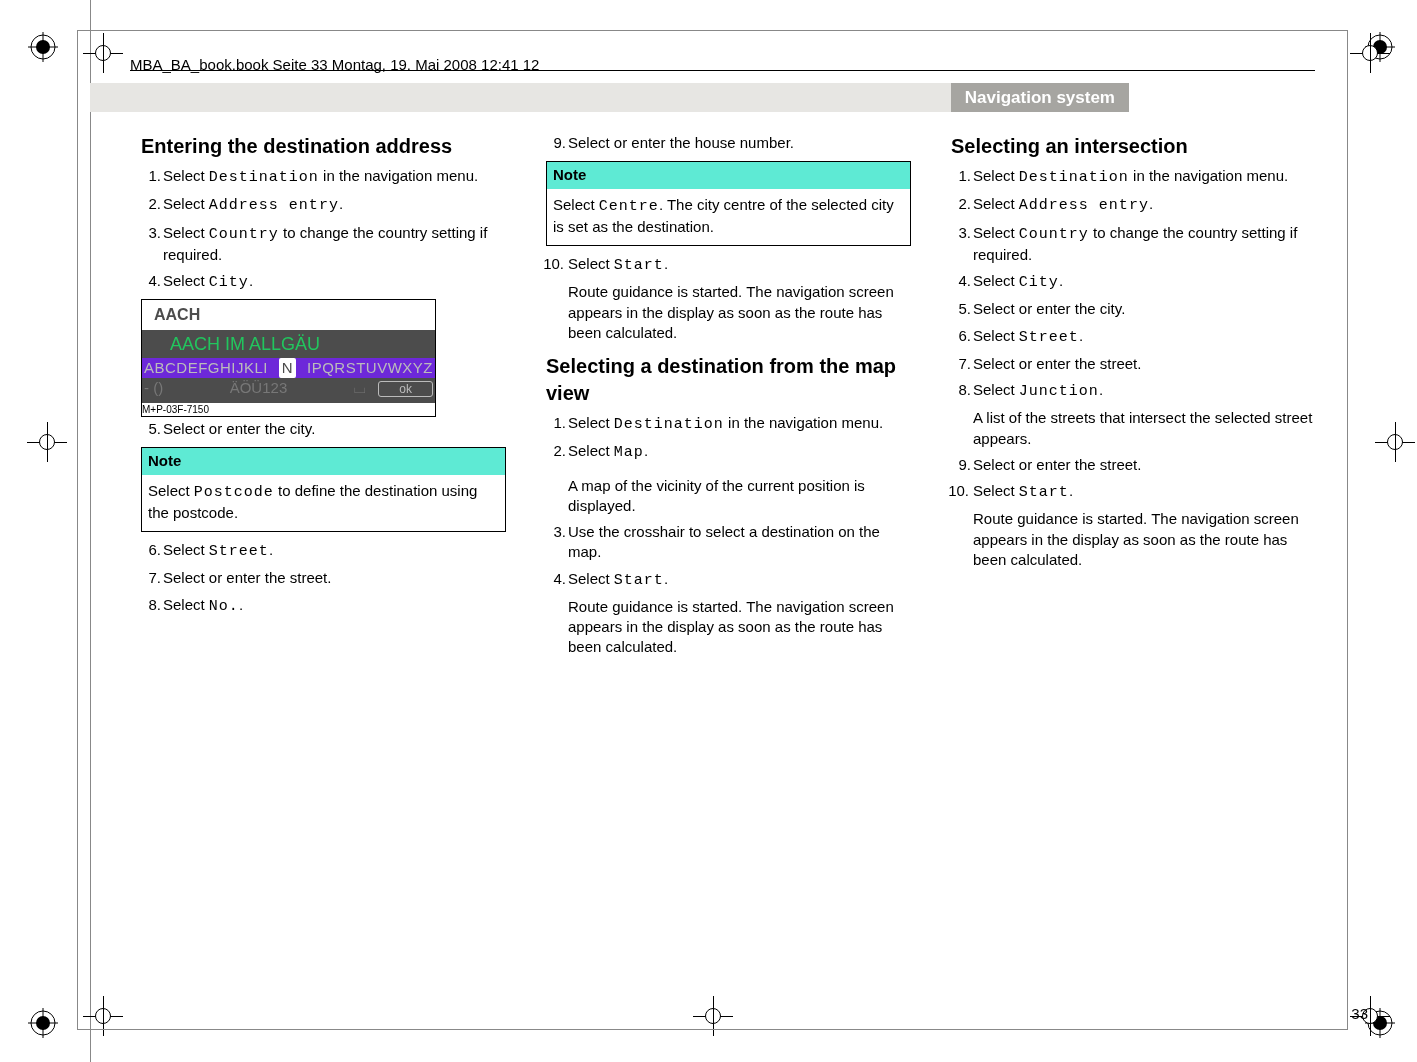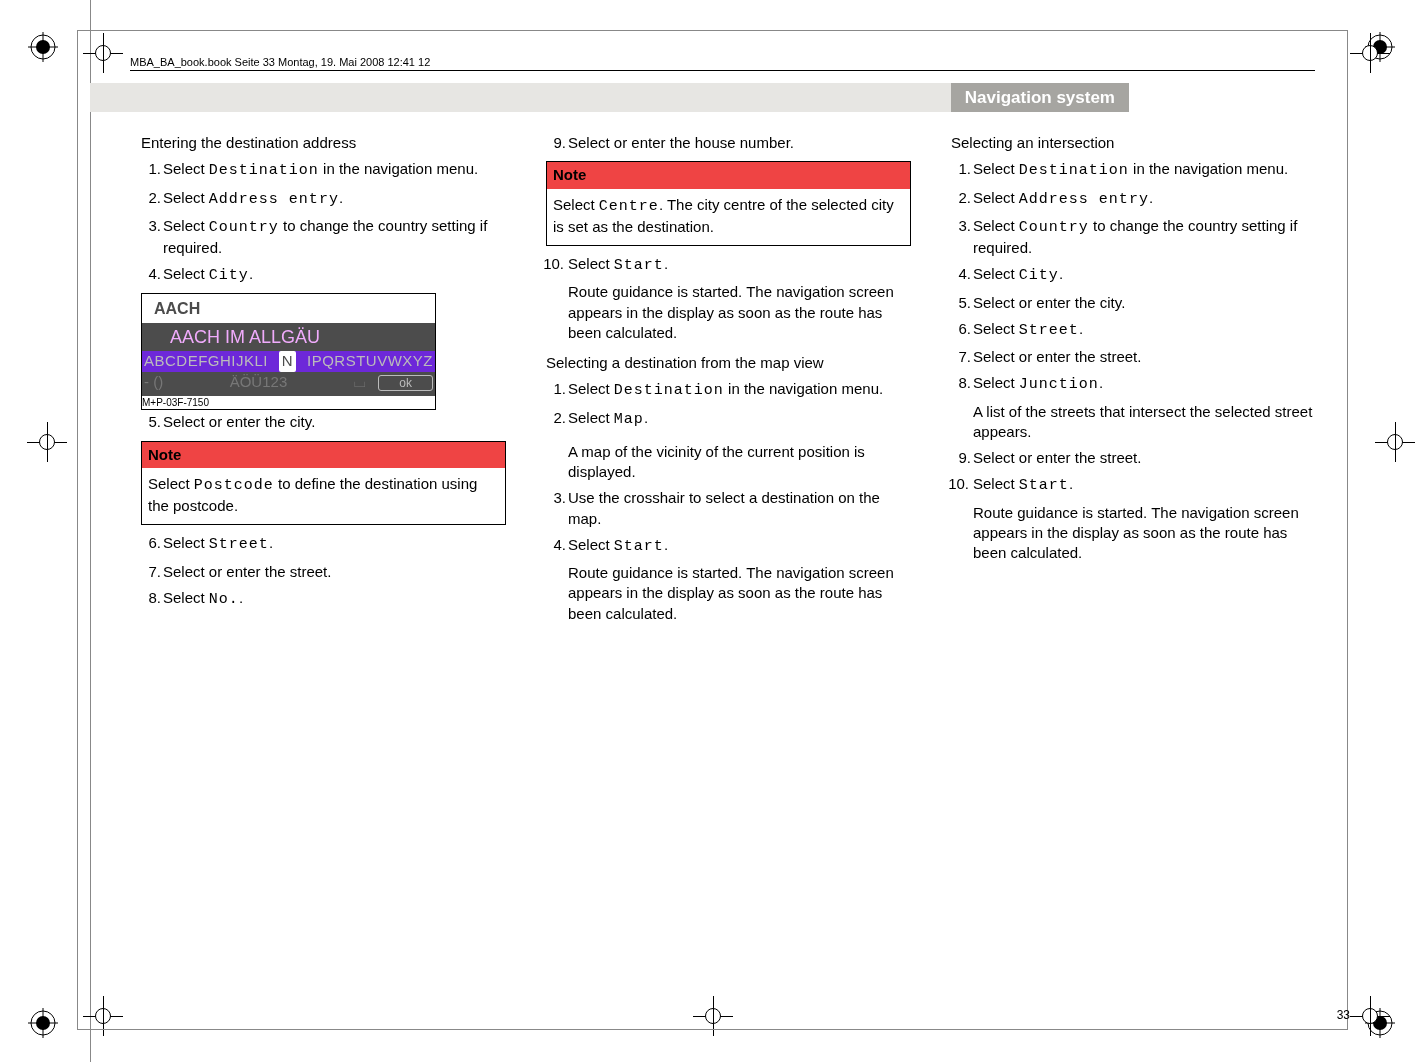--- a/index.html
+++ b/index.html
@@ -43,21 +43,21 @@
     top: 30px;
     left: 77px;
     width: 1271px;
     height: 1000px;
   }
   .inner-line-v { position: absolute; width: 1px; background: #888; left: 90px; top: 0; height: 1062px;}
   .runhead {
     position: absolute;
     top: 56px;
     left: 130px;
-    font-size: 11px;
+    font-size: 15px;
     color: #000;
   }
   .runhead .line { border-bottom: 0.5px solid #000; width: 1185px; position: absolute; top: 14px; left: 0;}
   .header-bar {
     position: absolute;
     top: 83px;
     left: 90px;
     width: 1039px;
     height: 29px;
     background: #e7e6e3;
@@ -76,32 +76,32 @@
   }
   .cols {
     position: absolute;
     top: 133px;
     left: 141px;
     width: 1175px;
     display: flex;
     gap: 40px;
   }
   .col { width: 365px; font-size: 15px; line-height: 1.35; color: #000; }
-  .col h3 { font-size: 15px; font-weight: normal; margin-bottom: 6px; }
+  .col h3 { font-size: 20px; font-weight: bold; margin-bottom: 6px; }
   ol { list-style: none; padding-left: 0; }
   ol li { position: relative; padding-left: 22px; margin-bottom: 6px; }
   ol li .num { position: absolute; left: 0; width: 20px; text-align: right; }
   ol li .num2 { position: absolute; left: -10px; width: 28px; text-align: right; }
   .mono { font-family: "Courier New", monospace; letter-spacing: 1px; }
   .notebox {
     border: 1px solid #000;
     margin: 8px 0;
   }
   .notebox .note-hd {
-    background: #ef4444;
+    background: #5eead4;
     font-weight: bold;
     font-size: 15px;
     padding: 3px 6px;
   }
   .notebox .note-body {
     padding: 6px 6px 8px 6px;
     font-size: 15px;
   }
   .screen-fig {
     border: 1px solid #000;
@@ -113,36 +113,36 @@
   .screen-inner {
     background: #4c4c4c;
     color: #ddd;
     font-family: Arial, sans-serif;
     font-size: 18px;
   }
   .screen-row { padding: 2px 12px; }
   .screen-row.sel {
     background: #fff; color: #4c4c4c; font-weight: bold; font-size: 16px; padding: 4px 12px;
   }
-  .screen-row.dim { color: #f0abfc; padding-left: 28px;}
+  .screen-row.dim { color: #22c55e; padding-left: 28px;}
   .alpharow {
     display: flex; align-items: center; justify-content: space-between;
     background: #6d28d9; color: #bbb; font-size: 15px; letter-spacing: 0.5px; padding: 0 2px;
   }
   .alpharow .midN { background: #fff; color: #4c4c4c; padding: 0 3px; margin: 0 2px; border-radius: 2px;}
   .alpharow2 {
     display: flex; justify-content: space-between; color: #777; font-size: 15px; background: #4c4c4c; padding: 0 2px 4px;
   }
   .okbtn { border: 1px solid #bbb; border-radius: 3px; color: #bbb; font-size: 12px; padding: 0 20px;}
   .fig-caption { text-align: left; font-size: 10px; padding-right: 4px;}
   .pagenum {
     position: absolute;
-    right: 67px;
+    right: 49px;
     bottom: 40px;
-    font-size: 12px;
+    font-size: 15px;
   }
 </style>
 </head>
 <body>
 
 <div class="inner-line-v"></div>
 
 <div class="reg-mark" style="top:32px;left:28px">
 <svg viewBox="0 0 30 30">
       <circle cx="15" cy="15" r="12" fill="none" stroke="#000" stroke-width="1"></circle>

